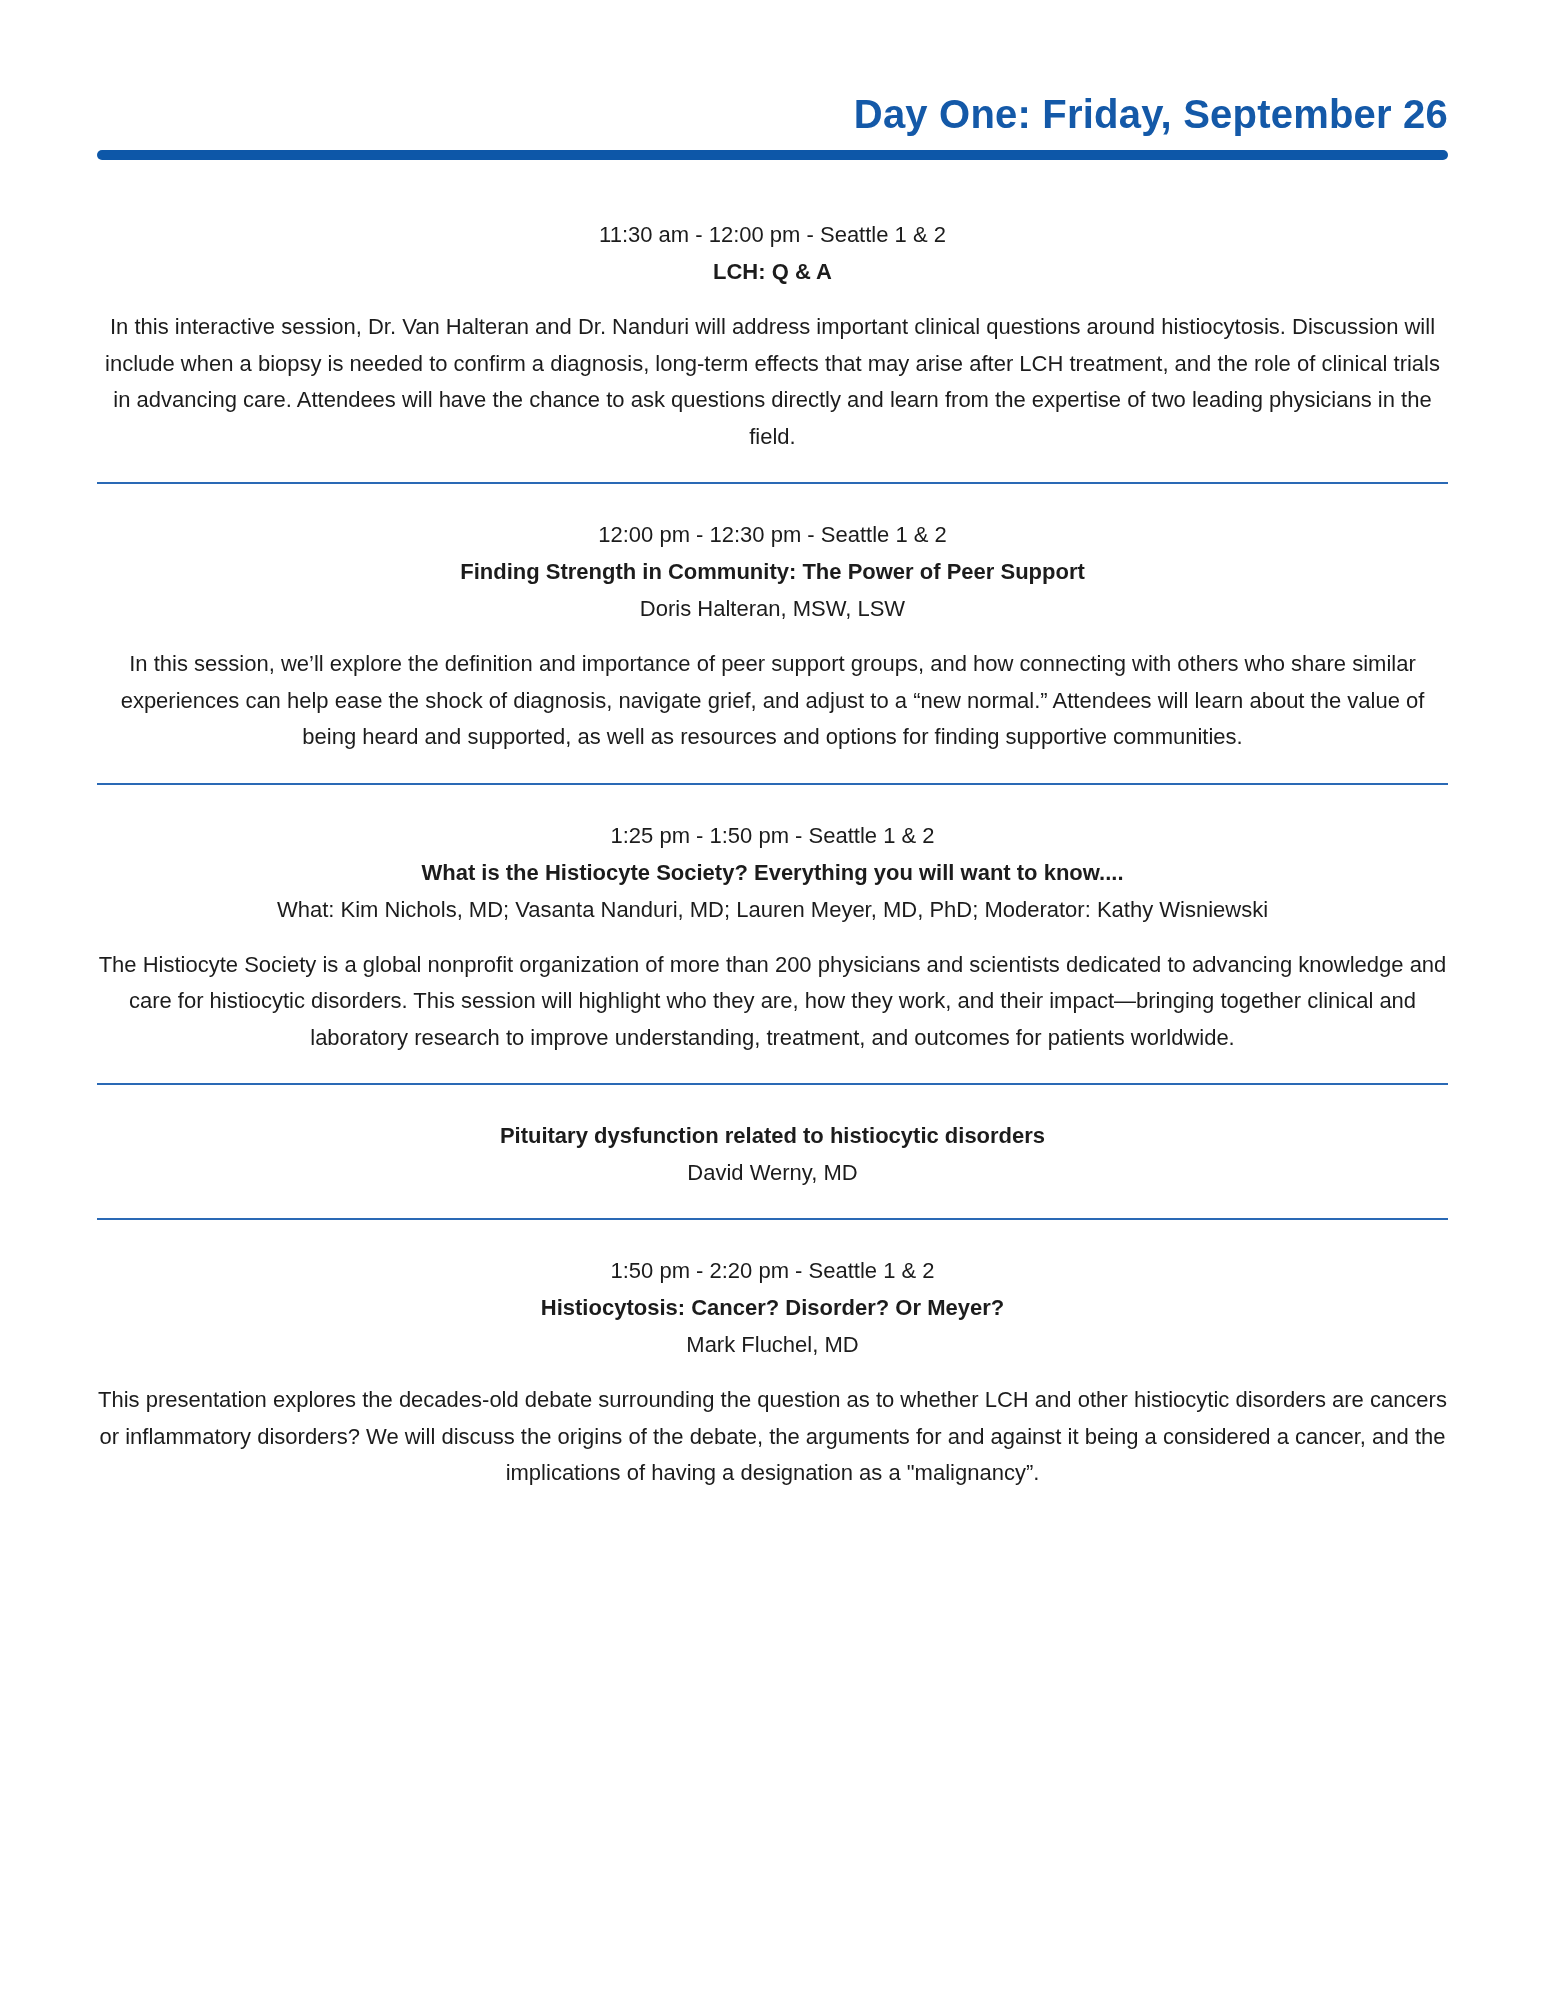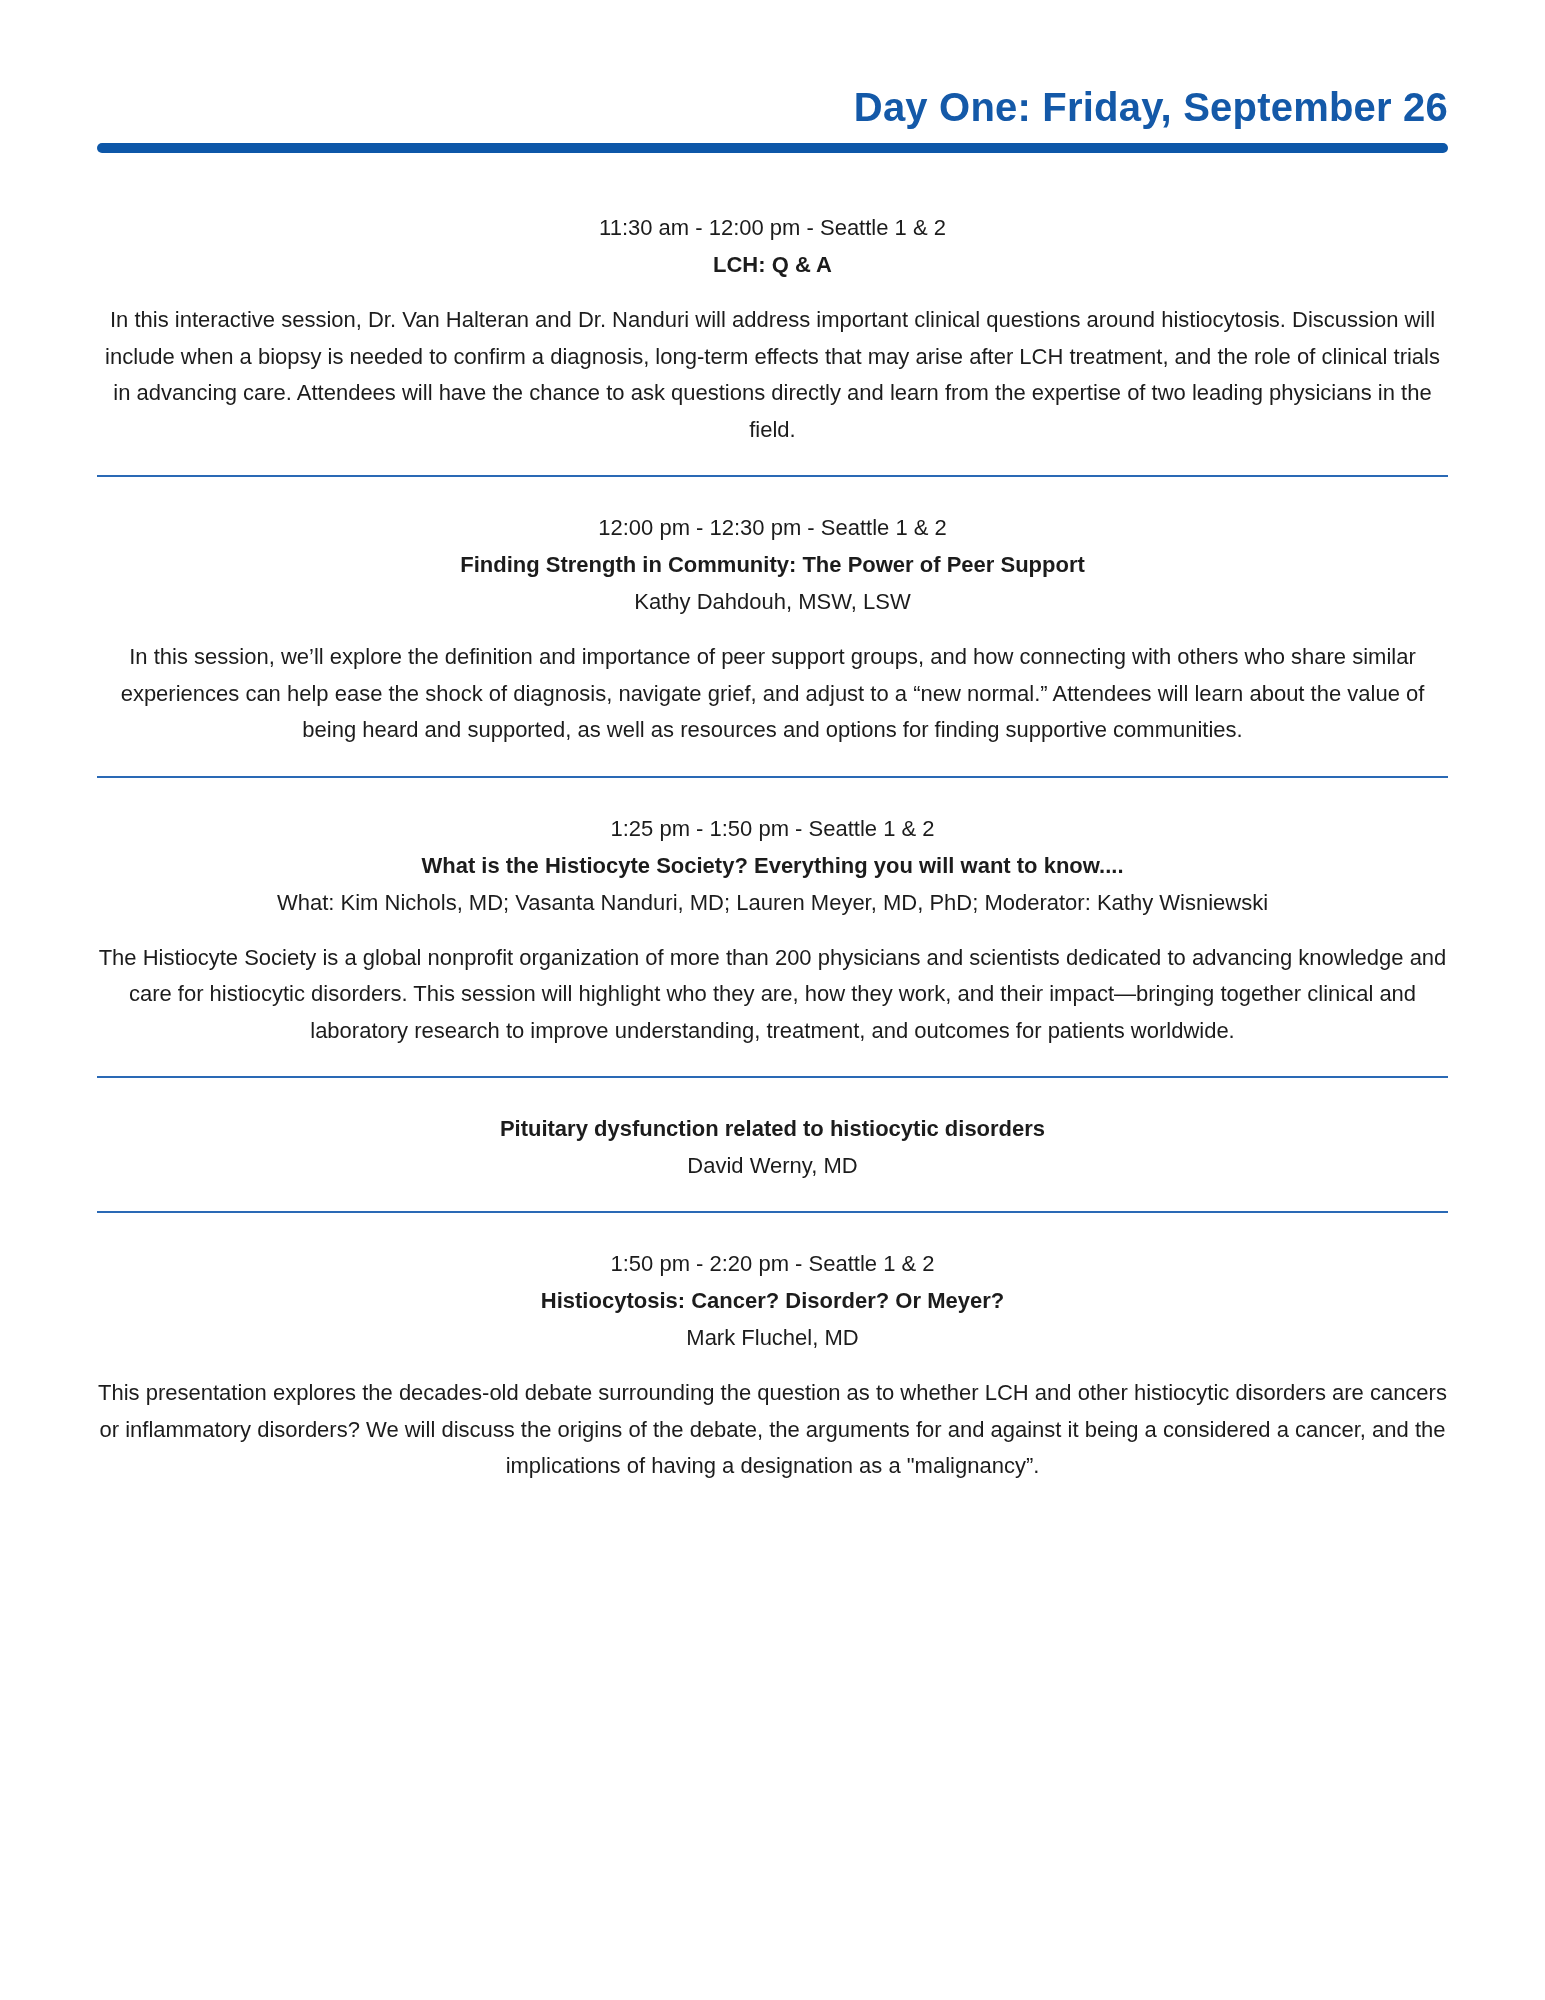--- a/index.html
+++ b/index.html
@@ -8,21 +8,21 @@
     width: 1545px;
     height: 2000px;
     background: #ffffff;
     font-family: "Liberation Sans", sans-serif;
     color: #1c1c1c;
     -webkit-font-smoothing: antialiased;
   }
   .page {
     width: 1545px;
     height: 2000px;
-    padding: 6px 97px;
+    padding: 13px 97px;
     overflow: hidden;
   }
   .page-header { margin-top: 78px; }
   .day-title {
     margin: 0 0 13px 0;
     text-align: right;
     color: #1459A8;
     font-size: 40px;
     font-weight: 700;
     letter-spacing: 0.2px;
@@ -78,21 +78,21 @@
     <section class="session">
       <p class="time">11:30 am - 12:00 pm - Seattle 1 &amp; 2</p>
       <p class="title">LCH: Q &amp; A</p>
       <p class="desc">In this interactive session, Dr. Van Halteran and Dr. Nanduri will address important clinical questions around histiocytosis. Discussion will include when a biopsy is needed to confirm a diagnosis, long-term effects that may arise after LCH treatment, and the role of clinical trials in advancing care. Attendees will have the chance to ask questions directly and learn from the expertise of two leading physicians in the field.</p>
       <hr class="divider">
     </section>
 
     <section class="session">
       <p class="time">12:00 pm - 12:30 pm - Seattle 1 &amp; 2</p>
       <p class="title">Finding Strength in Community: The Power of Peer Support</p>
-      <p class="speakers">Kathy Dahdouh, MSW, LSW</p>
+      <p class="speakers">Doris Halteran, MSW, LSW</p>
       <p class="desc">In this session, we’ll explore the definition and importance of peer support groups, and how connecting with others who share similar experiences can help ease the shock of diagnosis, navigate grief, and adjust to a “new normal.” Attendees will learn about the value of being heard and supported, as well as resources and options for finding supportive communities.</p>
       <hr class="divider">
     </section>
 
     <section class="session">
       <p class="time">1:25 pm - 1:50 pm - Seattle 1 &amp; 2</p>
       <p class="title">What is the Histiocyte Society? Everything you will want to know....</p>
       <p class="speakers">What: Kim Nichols, MD; Vasanta Nanduri, MD; Lauren Meyer, MD, PhD; Moderator: Kathy Wisniewski</p>
       <p class="desc">The Histiocyte Society is a global nonprofit organization of more than 200 physicians and scientists dedicated to advancing knowledge and care for histiocytic disorders. This session will highlight who they are, how they work, and their impact—bringing together clinical and laboratory research to improve understanding, treatment, and outcomes for patients worldwide.</p>
       <hr class="divider">

